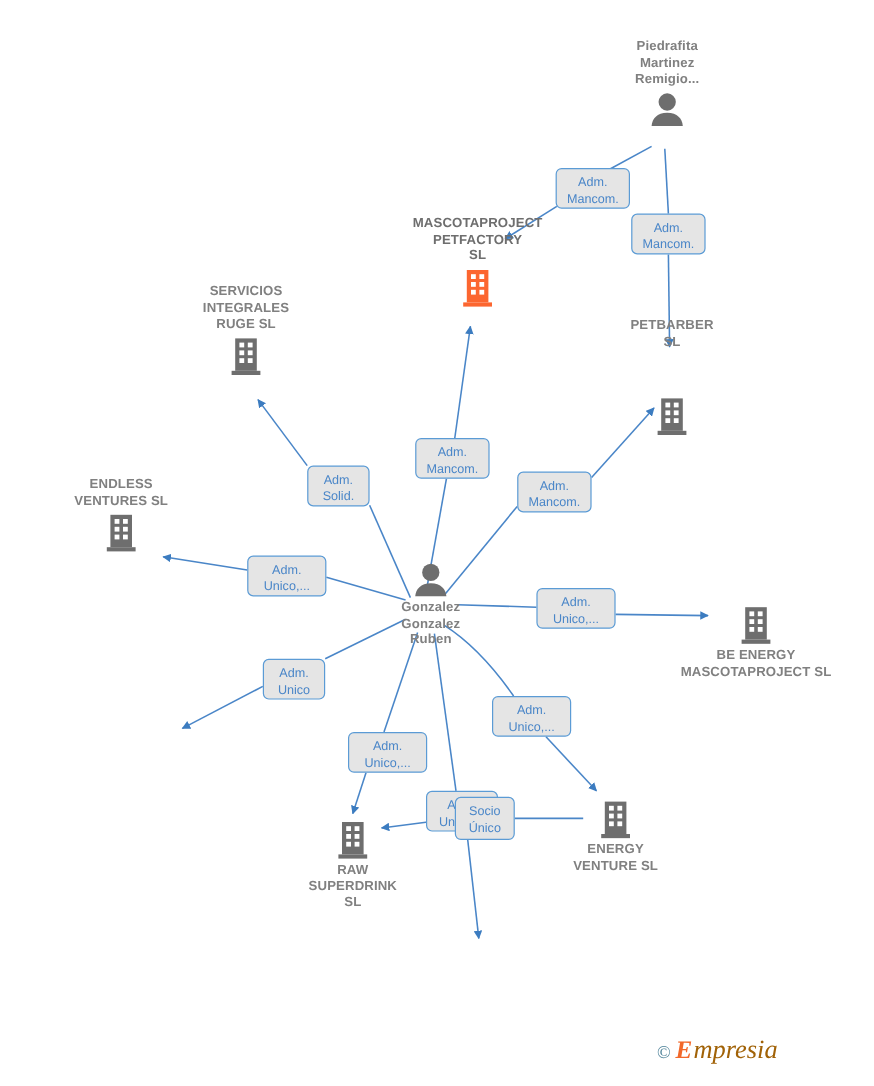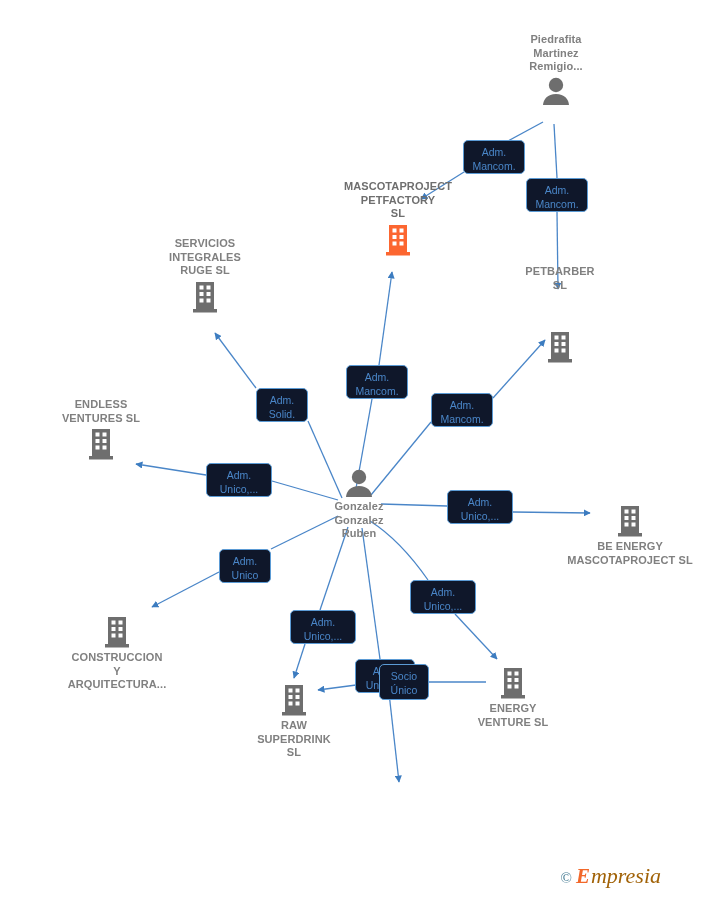--- a/index.html
+++ b/index.html
@@ -15,21 +15,20 @@
     position: relative;
     overflow: hidden;
   }
 
   #graph {
     position: absolute;
     left: 0;
     top: 0;
     width: 660px;
     height: 905px;
-    padding-left: 13px;
   }
 
   
   #edge-layer {
     position: absolute;
     left: 0; top: 0;
     width: 728px;
     height: 905px;
     pointer-events: none;
   }
@@ -68,21 +67,21 @@
   .node.label-above .node-label { order: 1; margin-bottom: 3px; }
   .node.label-above .node-icon  { order: 2; }
   .node.label-below .node-icon  { order: 1; }
   .node.label-below .node-label { order: 2; margin-top: 3px; }
 
   
   .rel {
     position: absolute;
     border: 1.2px solid #5b9bd5;
     border-radius: 5px;
-    background: #0f172a;
+    background: #e5e5e5;
     color: #4a86c8;
     font-size: 10.5px;
     line-height: 14px;
     text-align: center;
     padding: 4px 7px 5px 7px;
     white-space: pre-line;
     font-family: "Liberation Sans", sans-serif;
     box-sizing: border-box;
   }
 
@@ -271,37 +270,20 @@
         <rect x="7.5" y="11" width="4" height="4" fill="#ffffff"></rect>
         <rect x="14.5" y="11" width="4" height="4" fill="#ffffff"></rect>
         <rect x="7.5" y="17.5" width="4" height="4" fill="#ffffff"></rect>
         <rect x="14.5" y="17.5" width="4" height="4" fill="#ffffff"></rect>
       </svg>
     </div>
     <div class="node-label">BE ENERGY
 MASCOTAPROJECT SL</div>
   </div>
 
-  <div class="node label-below" style="left:117px; top:616px;">
-    <div class="node-icon">
-      <svg width="26" height="32" viewBox="0 0 26 32">
-        <rect x="4" y="1" width="18" height="27" fill="#6e6e6e"></rect>
-        <rect x="1" y="28" width="24" height="3.5" fill="#6e6e6e"></rect>
-        <rect x="7.5" y="4.5" width="4" height="4" fill="#ffffff"></rect>
-        <rect x="14.5" y="4.5" width="4" height="4" fill="#ffffff"></rect>
-        <rect x="7.5" y="11" width="4" height="4" fill="#ffffff"></rect>
-        <rect x="14.5" y="11" width="4" height="4" fill="#ffffff"></rect>
-        <rect x="7.5" y="17.5" width="4" height="4" fill="#ffffff"></rect>
-        <rect x="14.5" y="17.5" width="4" height="4" fill="#ffffff"></rect>
-      </svg>
-    </div>
-    <div class="node-label">CONSTRUCCION
-Y
-ARQUITECTURA...</div>
-  </div>
 
   <div class="node label-below" style="left:294px; top:684px;">
     <div class="node-icon">
       <svg width="26" height="32" viewBox="0 0 26 32">
         <rect x="4" y="1" width="18" height="27" fill="#6e6e6e"></rect>
         <rect x="1" y="28" width="24" height="3.5" fill="#6e6e6e"></rect>
         <rect x="7.5" y="4.5" width="4" height="4" fill="#ffffff"></rect>
         <rect x="14.5" y="4.5" width="4" height="4" fill="#ffffff"></rect>
         <rect x="7.5" y="11" width="4" height="4" fill="#ffffff"></rect>
         <rect x="14.5" y="11" width="4" height="4" fill="#ffffff"></rect>

